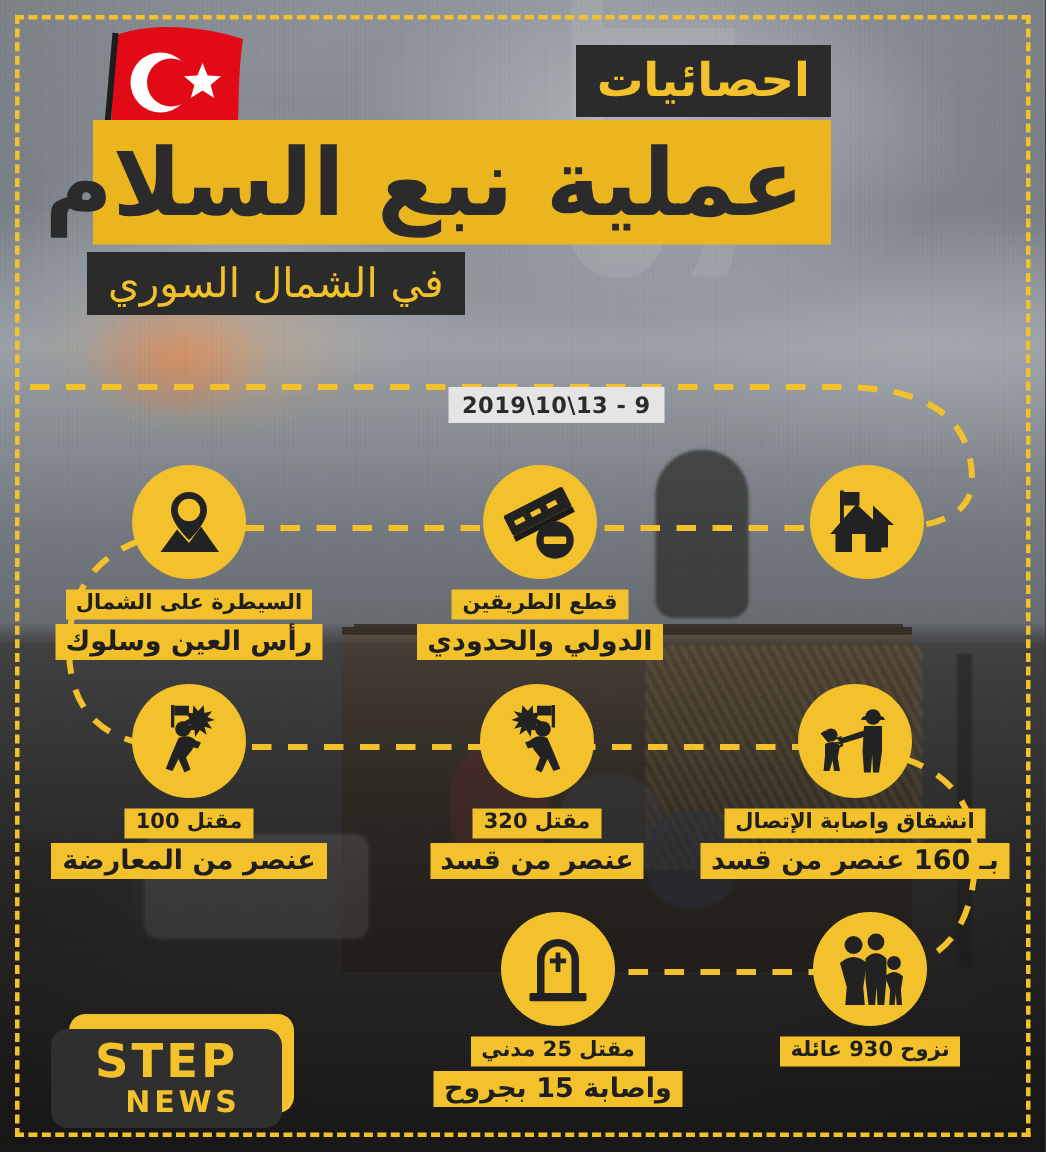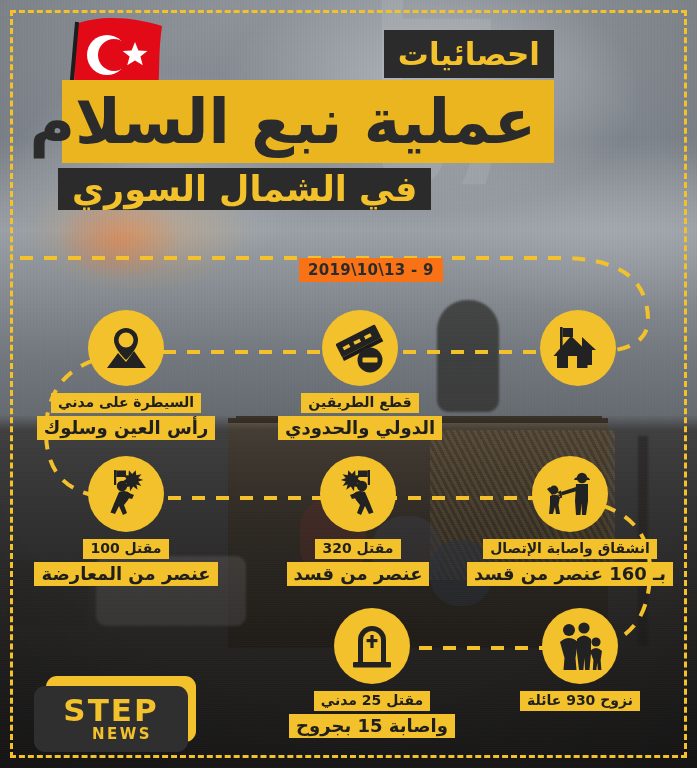--- a/index.html
+++ b/index.html
@@ -127,27 +127,27 @@
   .band-title span {
     color:#2B2B2B; font-size:62px; font-weight:900; line-height:1;
     direction:rtl; white-space:nowrap;
   }
 
   .band-sub {
     left:58px; top:168px; height:42px; padding:0 14px;
     background:#2B2B2B;
   }
   .band-sub span {
-    color:#F3C12B; font-size:35px; font-weight:700; line-height:1; direction:rtl;
+    color:#F3C12B; font-size:27px; font-weight:400; line-height:1; direction:rtl;
   }
 
   
   .date-badge {
     position:absolute; left:299px; top:258px;
-    background:#f97316; color:#2B2B2B;
+    background:#e5e5e5; color:#2B2B2B;
     font-size:15px; font-weight:700; padding:3px 9px; letter-spacing:.3px;
     white-space:nowrap;
   }
 
   
   .stat { position:absolute; width:180px; text-align:center; }
   .stat .disc {
     width:76px; height:76px; border-radius:50%;
     background:#F3C12B; margin:0 auto;
     display:flex; align-items:center; justify-content:center;
@@ -180,21 +180,21 @@
   .logo .card-front {
     position:absolute; left:6px; top:10px; width:154px; height:66px;
     background:#2F2F2F; border-radius:11px;
     display:flex; flex-direction:column; align-items:center; justify-content:center;
   }
   .logo .step {
     color:#F3C12B; font-size:31px; font-weight:900;
     letter-spacing:2px; line-height:.95; font-family:"DejaVu Sans", sans-serif;
   }
   .logo .news {
-    color:#F3C12B; font-size:15px; font-weight:700;
+    color:#F3C12B; font-size:20px; font-weight:700;
     letter-spacing:2.5px; line-height:1; margin-top:1px; margin-left:22px;
   }
 </style>
 </head>
 <body>
 
 <div id="poster">
 
   <div class="bg-layer bg-base"></div>
   <div class="bg-layer bg-smoke"></div>
@@ -263,21 +263,21 @@
   <div class="stat" id="stat-raas-alain">
     <div class="disc">
       <svg width="50" height="50" viewBox="0 0 50 50">
         <path d="M25 5 a12 12 0 0 1 12 12 c0 9 -12 20 -12 20 S13 26 13 17 A12 12 0 0 1 25 5 Z" fill="#222"></path>
         <circle cx="25" cy="17" r="7.5" fill="#F3C12B"></circle>
         <path d="M27 12.5 a3 3 0 0 0 -3.4 3.2 a3 3 0 0 1 3.4 -3.2 Z" fill="#222"></path>
         <path d="M6 45 L17 30 L25 39 L33 28 L45 45 Z" fill="#222"></path>
       </svg>
     </div>
     <div class="labels">
-      <div class="lbl l1">السيطرة على مدني</div>
+      <div class="lbl l1">السيطرة على الشمال</div>
       <div class="lbl l2">رأس العين وسلوك</div>
     </div>
   </div>
 
   <div class="stat" id="stat-roads">
     <div class="disc">
       <svg width="52" height="52" viewBox="0 0 52 52">
         <g transform="rotate(-27 26 22)">
           <rect x="4" y="11" width="44" height="15" rx="1.5" fill="#222"></rect>
           <rect x="4" y="26" width="44" height="4" fill="#1a1a1a"></rect>

